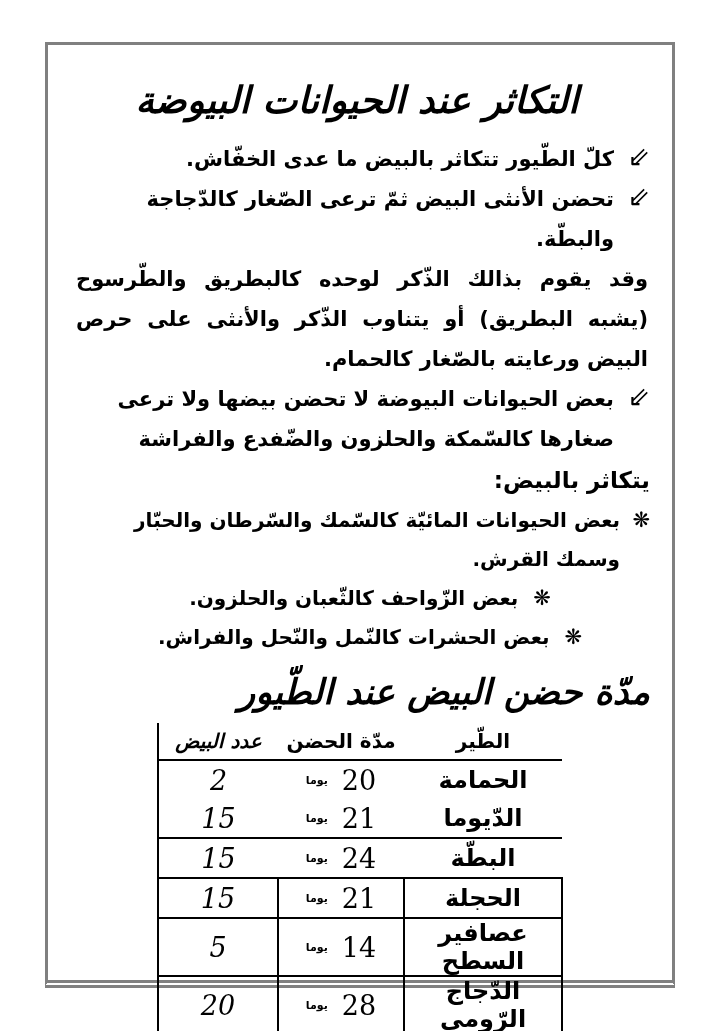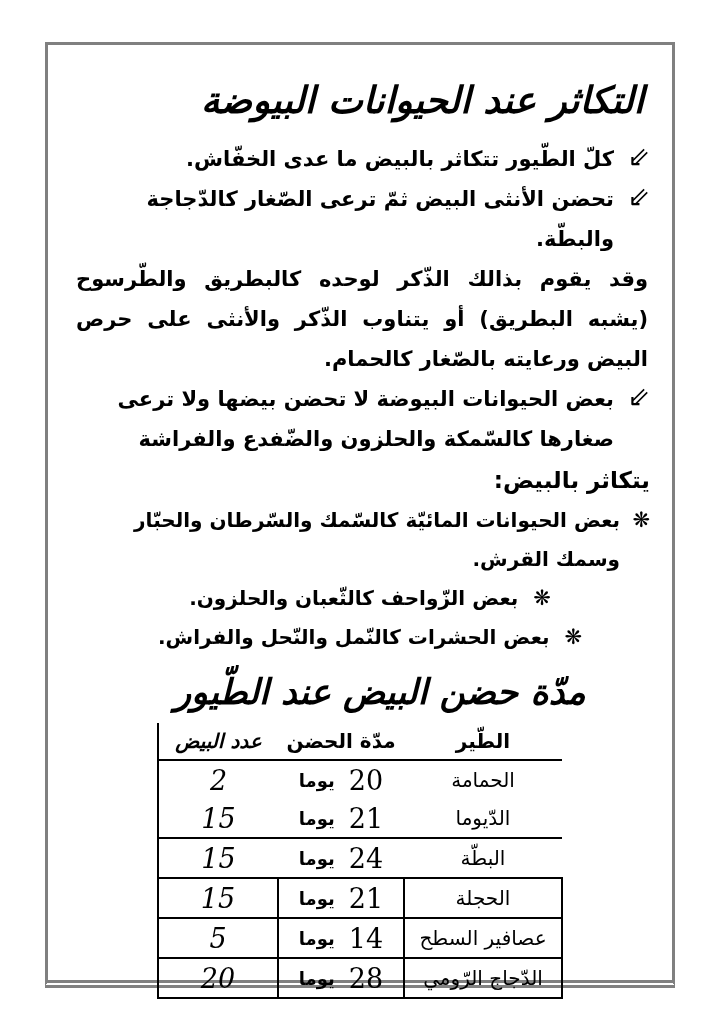--- a/index.html
+++ b/index.html
@@ -26,30 +26,30 @@
     border: 3px solid #808080;
     border-bottom: 8px double #808080;
     padding: 34px 22px 0 22px;
     background: #ffffff;
   }
   
   .title-main {
     font-size: 37px;
     font-weight: bold;
     font-style: italic;
-    text-align: right;
+    text-align: center;
     margin: 0 6px 16px 0;
     letter-spacing: -1px;
     line-height: 1.2;
   }
   .title-table {
     font-size: 35px;
     font-weight: bold;
     font-style: italic;
-    text-align: center;
+    text-align: right;
     margin: 14px 0 10px 40px;
     letter-spacing: -1px;
     line-height: 1.2;
   }
   .body-text { font-size: 21px; font-weight: bold; line-height: 40px; }
 
   ul.bullets { list-style: none; margin: 0; padding: 0; }
   ul.bullets li {
     position: relative;
     padding-right: 36px;
@@ -119,34 +119,34 @@
   table.incubation th {
     font-size: 20px;
     font-weight: bold;
     height: 36px;
     border-bottom: 2px solid #000;
   }
   
   .rail { border-left: 2px solid #000; font-style: italic; }
   tr.row-sep td { border-bottom: 2px solid #000; }
   tr.boxed td { border: 2px solid #000; }
-  td.cell-bird { font-size: 20px; font-weight: normal; }
+  td.cell-bird { font-size: 24px; font-weight: bold; }
   .num {
     font-family: "DejaVu Serif", serif;
     font-size: 27px;
     font-weight: normal;
   }
   .daycell {
     display: flex;
     direction: rtl;
     justify-content: center;
     align-items: center;
     gap: 14px;
   }
-  .day-word { font-size: 18px; font-weight: bold; }
+  .day-word { font-size: 11px; font-weight: bold; }
 </style>
 </head>
 <body>
 
 <div class="page">
   <div class="frame">
 
     <h1 class="title-main">التكاثر عند الحيوانات البيوضة</h1>
 
     <div class="body-text">

